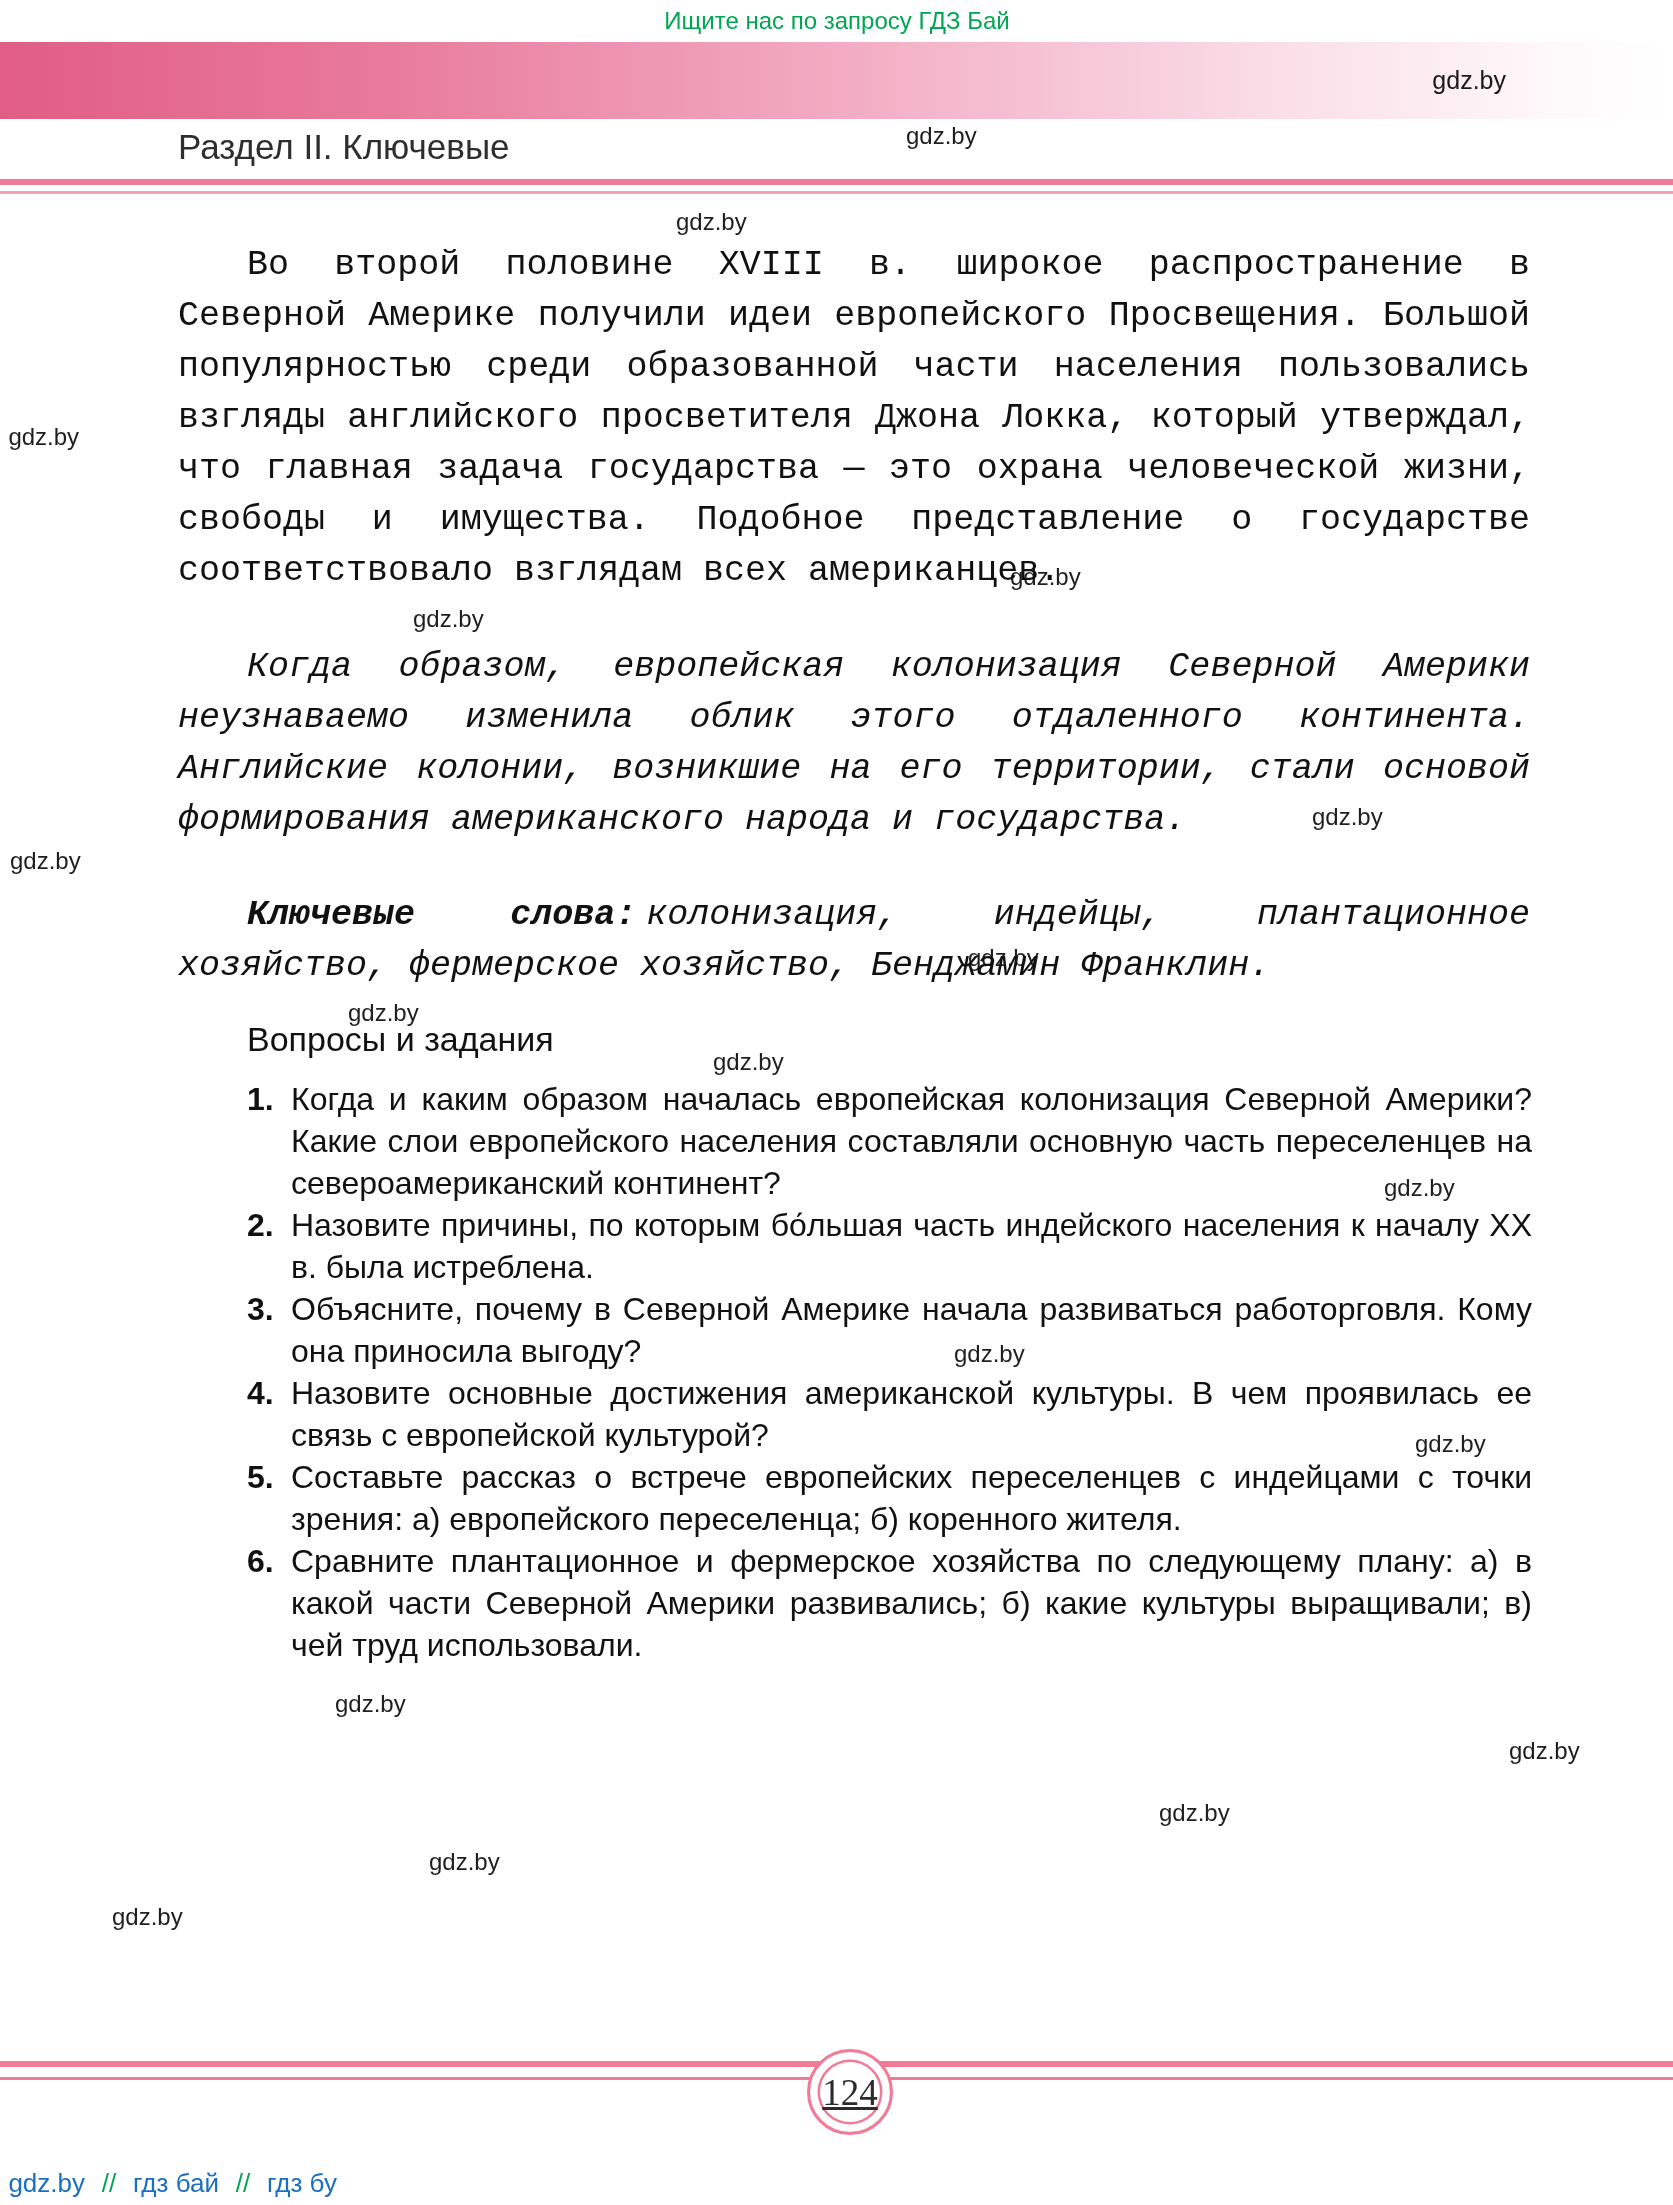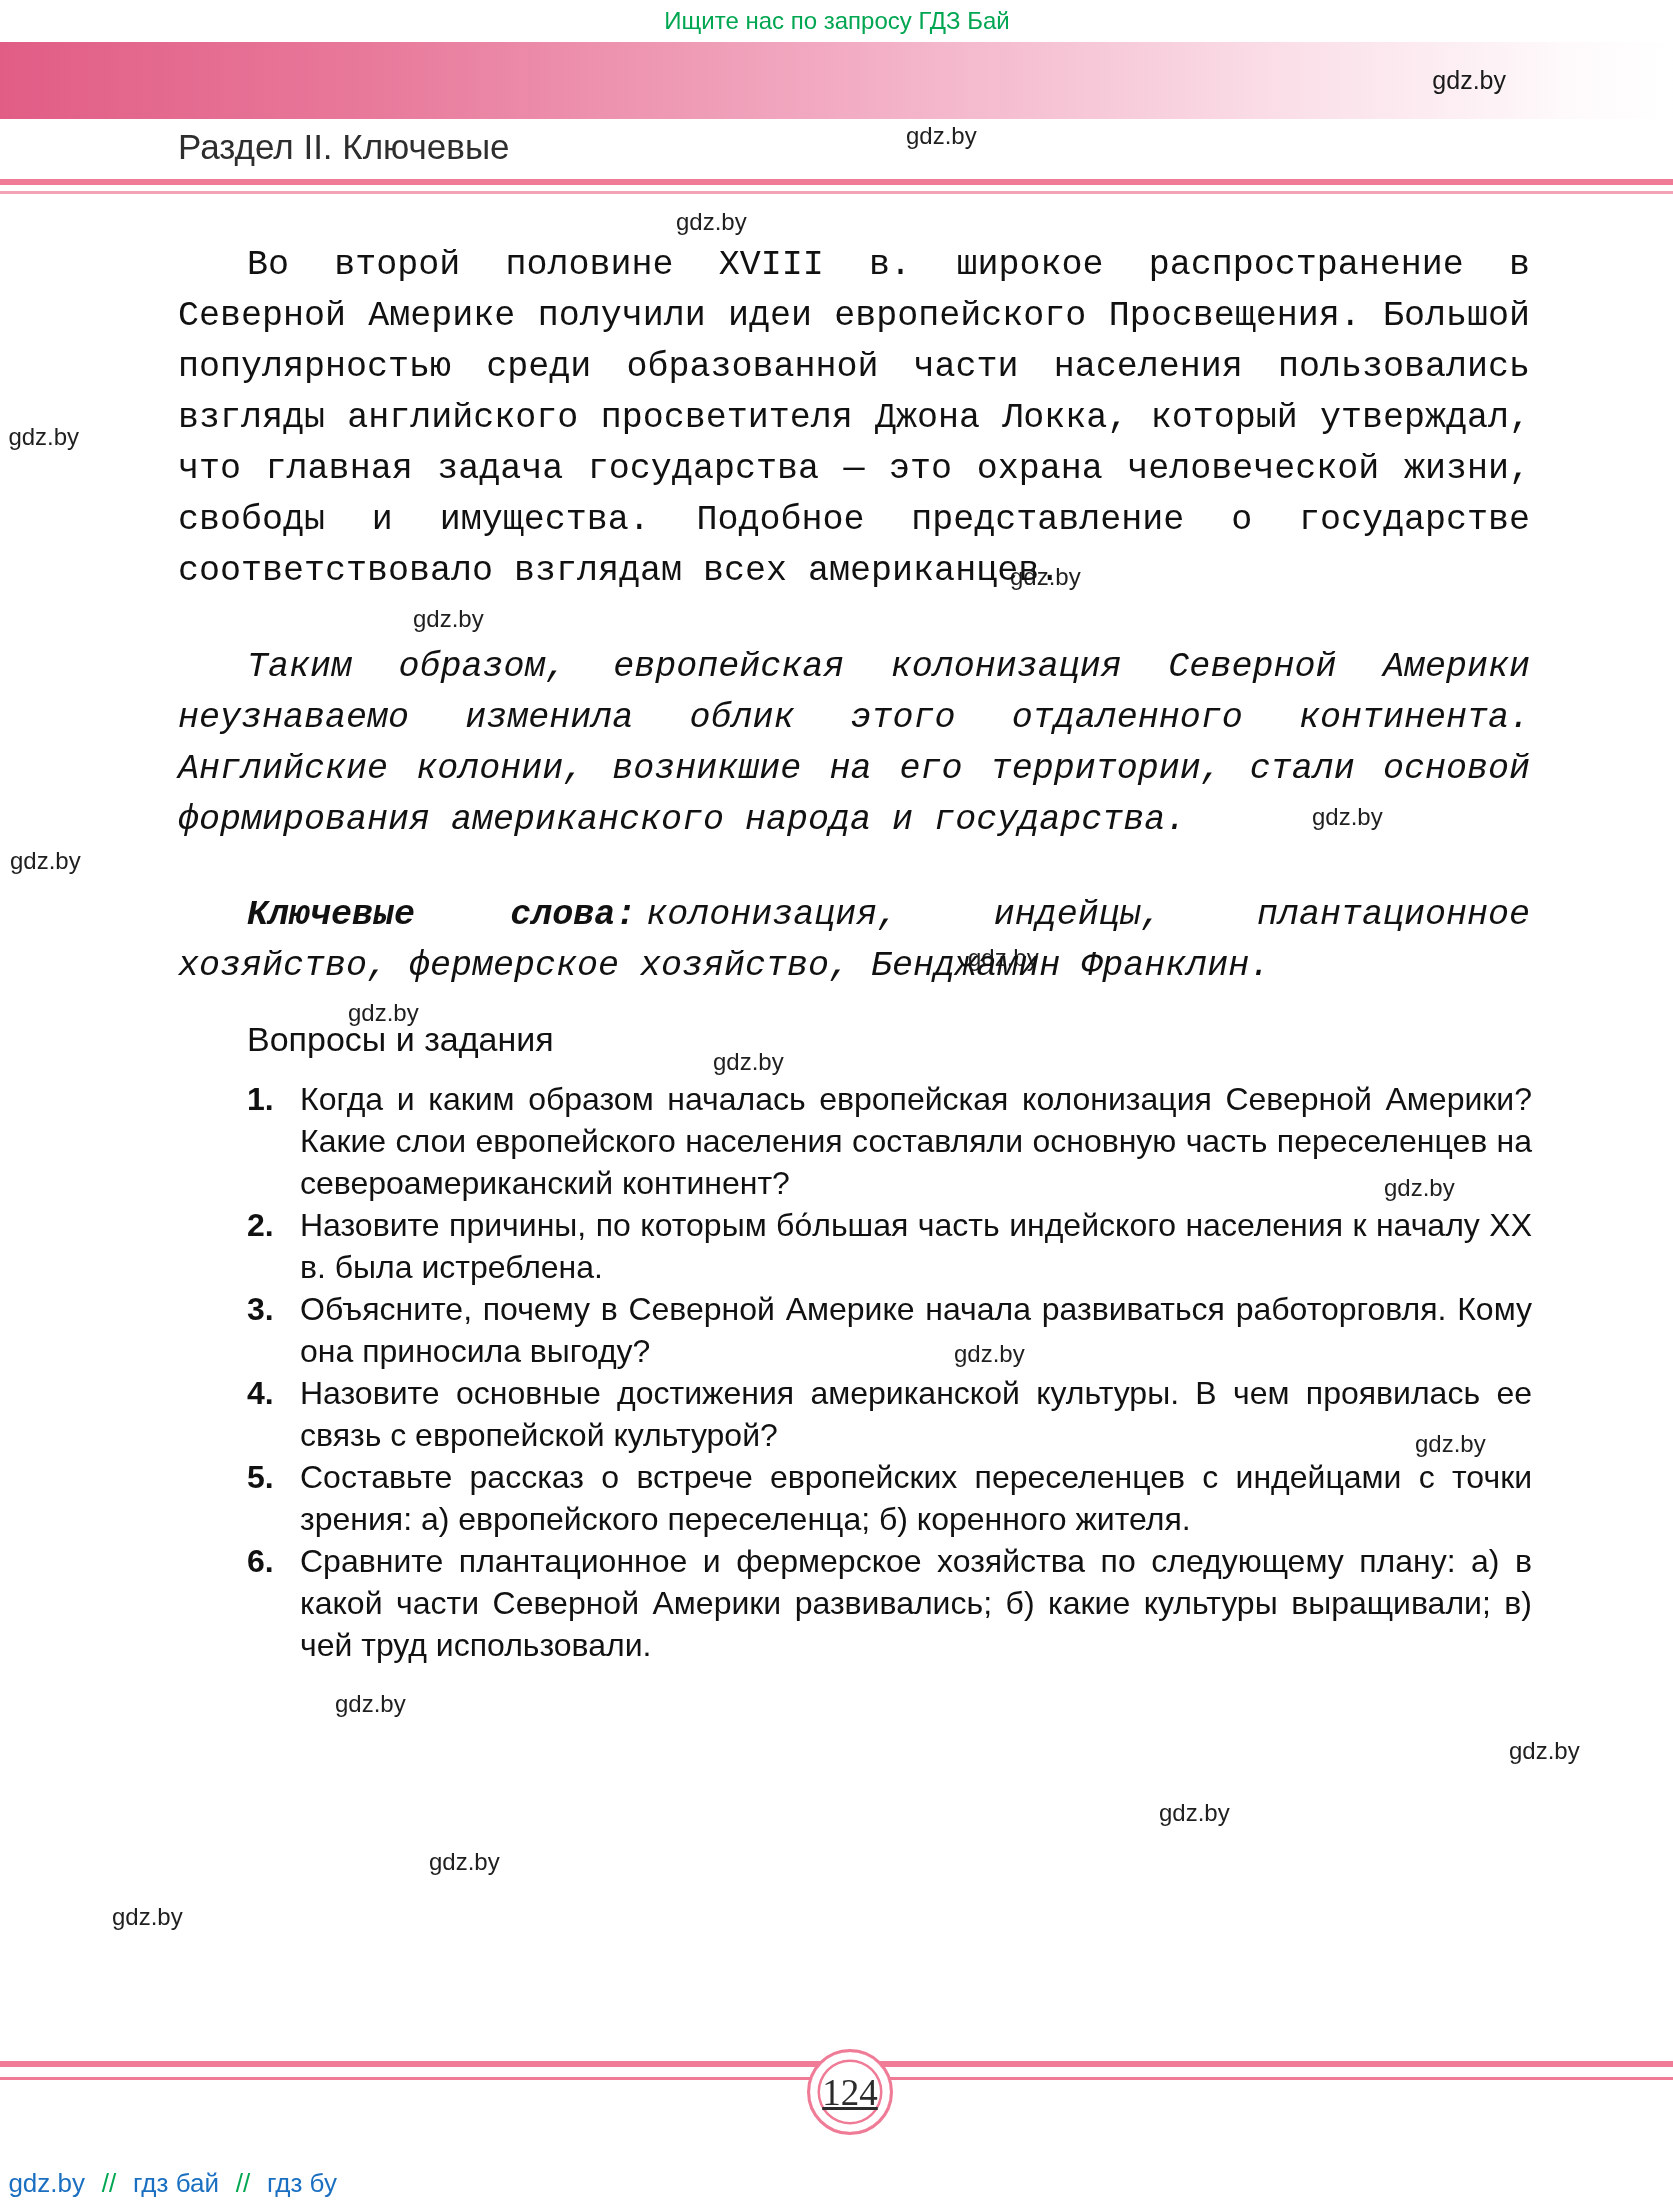--- a/index.html
+++ b/index.html
@@ -100,21 +100,20 @@
     color: #111111;
   }
   .q-num {
     flex: none;
     width: 44px;
     font-weight: bold;
   }
   .q-text {
     flex: 1;
     text-align: justify;
-    margin-left: 9px;
   }
 
   
   .deco-line-a { position: absolute; left: 0; width: 100%; top: 2061px; height: 5.9px; background: #ef7b97; }
   .deco-line-b { position: absolute; left: 0; width: 100%; top: 2077px; height: 3.4px; background: #ef7b97; }
   .page-circle {
     position: absolute;
     left: 807px;
     top: 2049px;
     width: 80px;
@@ -173,21 +172,21 @@
   <span class="wm" style="left:1159px; top:1799px;">gdz.by</span>
   <span class="wm" style="left:429px;  top:1848px;">gdz.by</span>
   <span class="wm" style="left:112px;  top:1903px;">gdz.by</span>
 
   <div class="section-title">Раздел II. Ключевые</div>
   <div class="rule rule-thick"></div>
   <div class="rule rule-thin"></div>
 
   <div class="para p1">Во второй половине XVIII в. широкое распространение в Северной Америке получили идеи европейского Просвещения. Большой популярностью среди образованной части населения пользовались взгляды английского просветителя Джона Локка, который утверждал, что главная задача государства — это охрана человеческой жизни, свободы и имущества. Подобное представление о государстве соответствовало взглядам всех американцев.</div>
 
-  <div class="para p2">Таким образом, европейская колонизация Северной Америки неузнаваемо изменила облик этого отдаленного континента. Английские колонии, возникшие на его территории, стали основой формирования американского народа и государства.</div>
+  <div class="para p2">Когда образом, европейская колонизация Северной Америки неузнаваемо изменила облик этого отдаленного континента. Английские колонии, возникшие на его территории, стали основой формирования американского народа и государства.</div>
 
   <div class="para keywords">
     <span class="kw-label">Ключевые слова:</span><span class="kw-text">колонизация, индейцы, плантационное хозяйство, фермерское хозяйство, Бенджамин Франклин.</span>
   </div>
 
   <div class="q-title">Вопросы и задания</div>
 
   <div class="q-list">
     <div class="q-item">
       <span class="q-num">1.</span>

